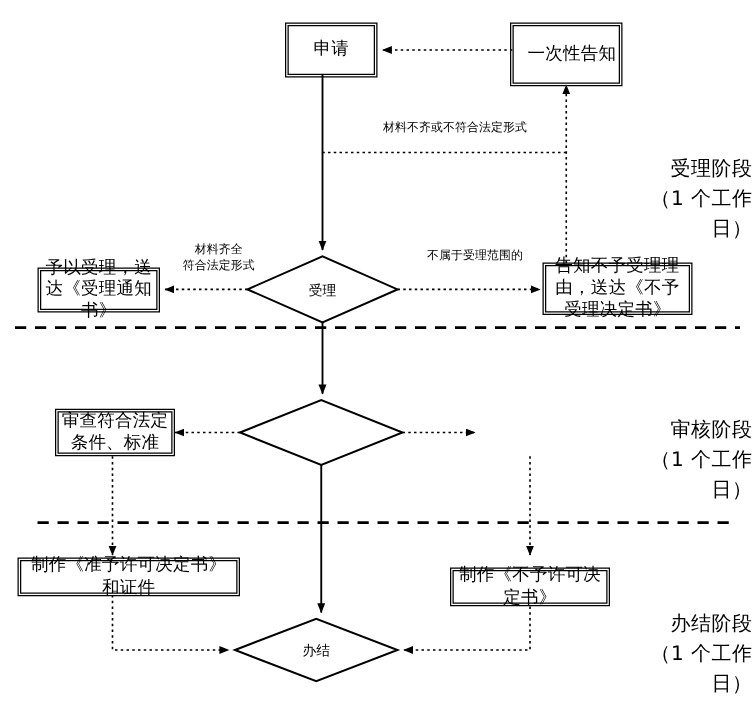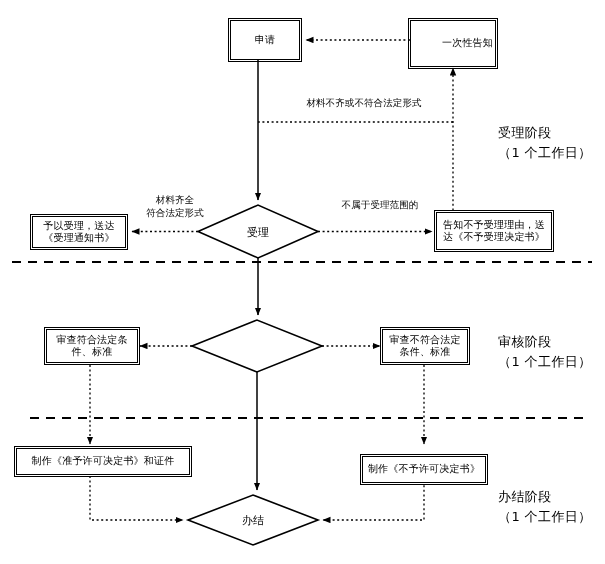--- a/index.html
+++ b/index.html
@@ -36,21 +36,21 @@
     z-index: 3;
   }
   .box {
     border: 1px solid #000000;
     outline: 1px solid #000000;
     outline-offset: 1px;
   }
   .box-inner {
     display: block;
     line-height: 1.25;
-    font-size: 10px;
+    font-size: 14px;
     letter-spacing: 0.2px;
     padding: 0 2px;
   }
   .diamond-label {
     position: absolute;
     z-index: 4;
     display: flex;
     align-items: center;
     justify-content: center;
     font-size: 11px;
@@ -63,23 +63,23 @@
     font-size: 9.5px;
     line-height: 1.35;
     text-align: center;
     background: #ffffff;
     white-space: nowrap;
     letter-spacing: 0.1px;
   }
   .stage-label {
     position: absolute;
     z-index: 4;
-    font-size: 13px;
+    font-size: 16px;
     line-height: 1.5;
-    text-align: left;
+    text-align: right;
     letter-spacing: 0.4px;
   }
   .stage-label span {
     display: block;
   }
 </style>
 </head>
 <body>
 
 <div id="canvas">
@@ -146,23 +146,20 @@
   </div>
 
   <div class="node box" style="left:436px; top:212px; width:116px; height:38px;">
     <span class="box-inner">告知不予受理理由，送达《不予受理决定书》</span>
   </div>
 
   <div class="node box" style="left:46px; top:329px; width:92px; height:34px;">
     <span class="box-inner">审查符合法定条件、标准</span>
   </div>
 
-  <div class="node box" style="left:382px; top:329px; width:86px; height:34px;">
-    <span class="box-inner">审查不符合法定条件、标准</span>
-  </div>
 
   <div class="node box" style="left:16px; top:448px; width:174px; height:27px;">
     <span class="box-inner">制作《准予许可决定书》和证件</span>
   </div>
 
   <div class="node box" style="left:362px; top:456px; width:124px; height:27px;">
     <span class="box-inner">制作《不予许可决定书》</span>
   </div>
 
   <div class="diamond-label" style="left:218px; top:221px; width:80px; height:22px;">

